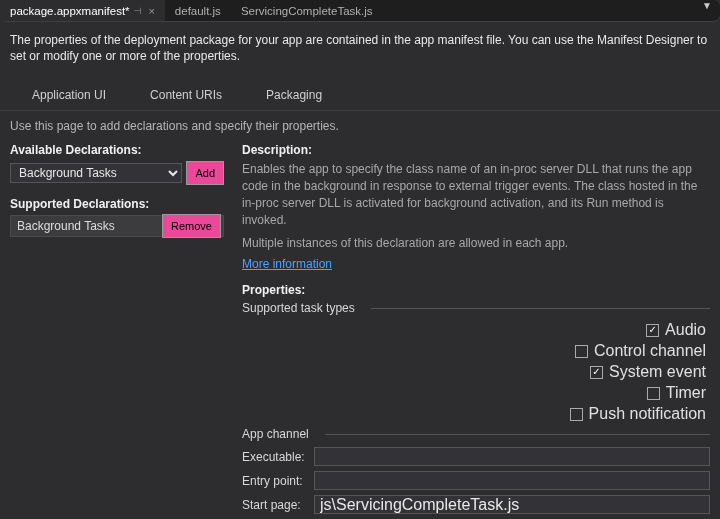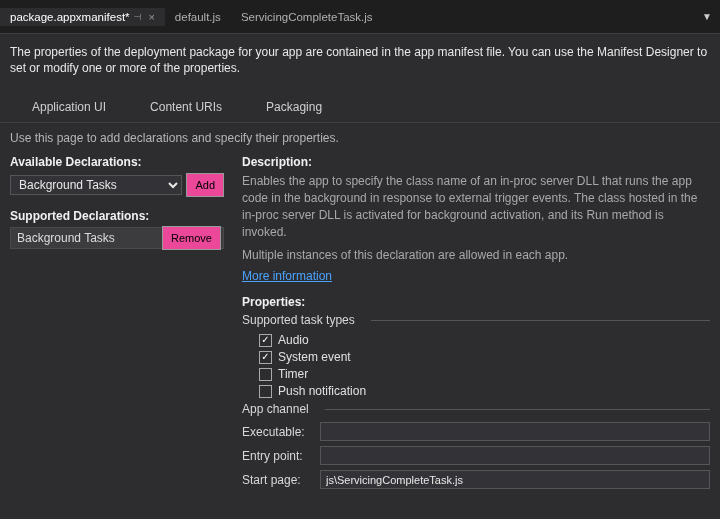--- a/index.html
+++ b/index.html
@@ -8,23 +8,23 @@
   color: #d0d0d0;
   font-family: "Segoe UI", Arial, sans-serif;
   font-size: 12px;
   width: 720px;
   height: 519px;
   overflow: hidden;
 }
 .titlebar {
   background: #1e1e1e;
   display: flex;
-  align-items: center;
-  height: 34px;
+  height: 22px;
   border-bottom: 1px solid #3f3f46;
+  border-radius: 7px;
 }
 .tab {
   padding: 3px 10px;
   color: #b0b0b0;
   position: relative;
   font-size: 11.5px;
   display: flex;
   align-items: center;
   gap: 4px;
 }
@@ -131,58 +131,58 @@
   gap: 16px;
   margin: 4px 0 6px 0;
 }
 .sectionline .txt { color: #d8d8d8; font-size: 12px; white-space: nowrap; }
 .sectionline .line { flex: 1; height: 1px; background: #555; }
 
 .cbrow {
   display: flex;
   align-items: center;
   gap: 6px;
-  margin: 3px 17px;
-  font-size: 12px;
+  margin: 3px 4px;
+  font-size: 16px;
   color: #e0e0e0;
+  justify-content: flex-end;
 }
 .cb {
   width: 13px;
   height: 13px;
   border: 1px solid #aaa;
   background: #2d2d30;
   display: inline-flex;
   align-items: center;
   justify-content: center;
 }
 .cb.checked::after {
   content: "✓";
   color: #fff;
   font-size: 10px;
   line-height: 1;
 }
 
 .fieldrow {
   display: flex;
   align-items: center;
-  gap: 6px;
   margin: 5px 0;
   justify-content: center;
 }
 .fieldrow .flabel {
   width: 72px;
   color: #d8d8d8;
   font-size: 12px;
 }
 .finput {
   flex: 1;
   background: #333337;
   border: 1px solid #555;
   color: #e8e8e8;
-  font-size: 11px;
+  font-size: 16px;
   height: 19px;
   padding: 1px 5px;
 }
 </style>
 </head>
 <body>
 
 <div class="titlebar">
   <div class="tab active">
     <span>package.appxmanifest*</span>
@@ -237,20 +237,24 @@
     <div class="sectionline">
       <span class="txt">Supported task types</span>
       <span class="line"></span>
     </div>
 
     <div class="cbrow">
       <span class="cb checked"></span>
       <span>Audio</span>
     </div>
     <div class="cbrow">
+      <span class="cb"></span>
+      <span>Control channel</span>
+    </div>
+    <div class="cbrow">
       <span class="cb checked"></span>
       <span>System event</span>
     </div>
     <div class="cbrow">
       <span class="cb"></span>
       <span>Timer</span>
     </div>
     <div class="cbrow">
       <span class="cb"></span>
       <span>Push notification</span>

